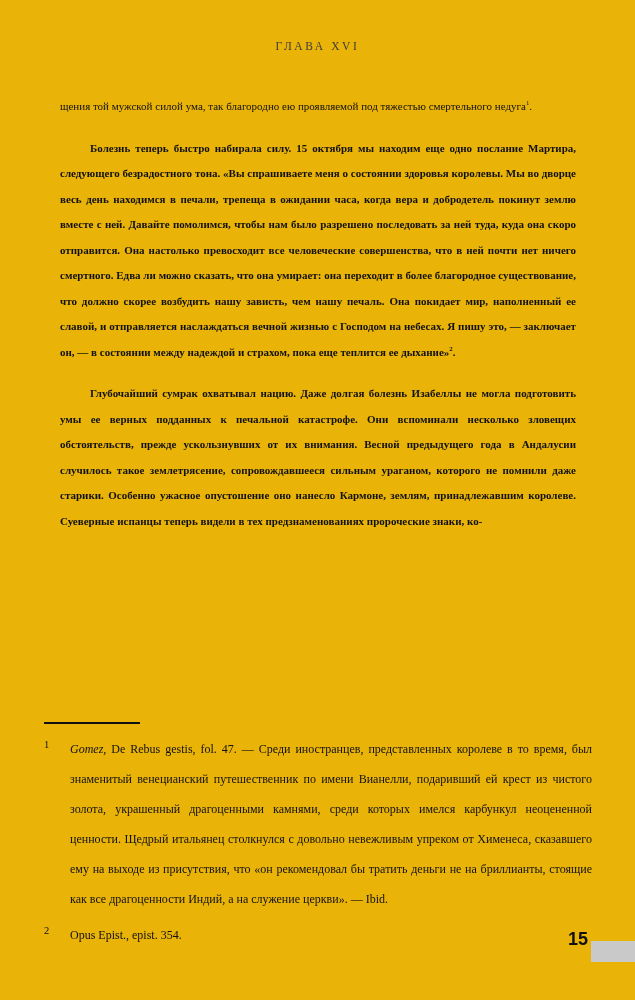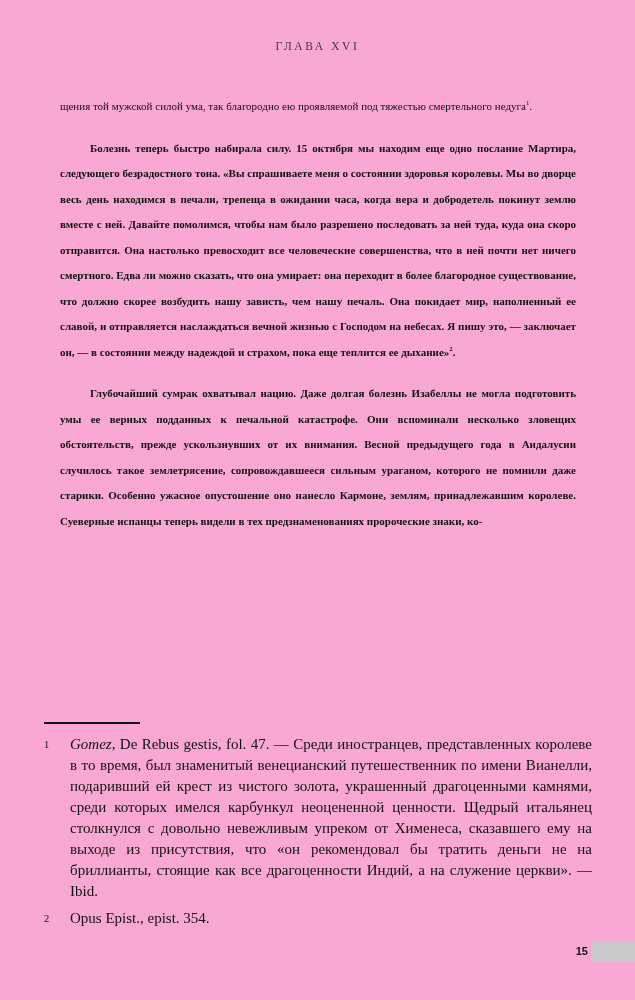--- a/index.html
+++ b/index.html
@@ -13,21 +13,21 @@
     position: relative;
     font-family: "Liberation Serif", serif;
     color: #111111;
     overflow: hidden;
   }
   .page {
     position: absolute;
     left: 0; top: 0;
     width: 635px;
     height: 1000px;
-    background: #f9a8d4;
+    background: #eab308;
   }
   .running-head {
     position: absolute;
     left: 0;
     top: 40px;
     width: 635px;
     text-align: center;
     font-family: "Liberation Serif", serif;
     font-size: 11.5px;
     letter-spacing: 2.6px;
@@ -83,35 +83,35 @@
   .fn-num {
     width: 26px;
     flex: 0 0 26px;
     font-size: 10.5px;
     line-height: 20.6px;
     color: #111111;
     padding-top: 1px;
   }
   .fn-text {
     flex: 1 1 auto;
-    font-size: 15px;
-    line-height: 21px;
+    font-size: 12px;
+    line-height: 30px;
     text-align: justify;
     color: #111111;
   }
   .fn-text i {
     font-style: italic;
   }
   .folio {
     position: absolute;
     right: 47px;
-    bottom: 43px;
+    bottom: 50px;
     font-family: "Liberation Sans", sans-serif;
     font-weight: bold;
-    font-size: 11px;
+    font-size: 18px;
     color: #111111;
   }
   .corner-block {
     position: absolute;
     right: 0;
     bottom: 38px;
     width: 44px;
     height: 21px;
     background: #c9c9c9;
   }

